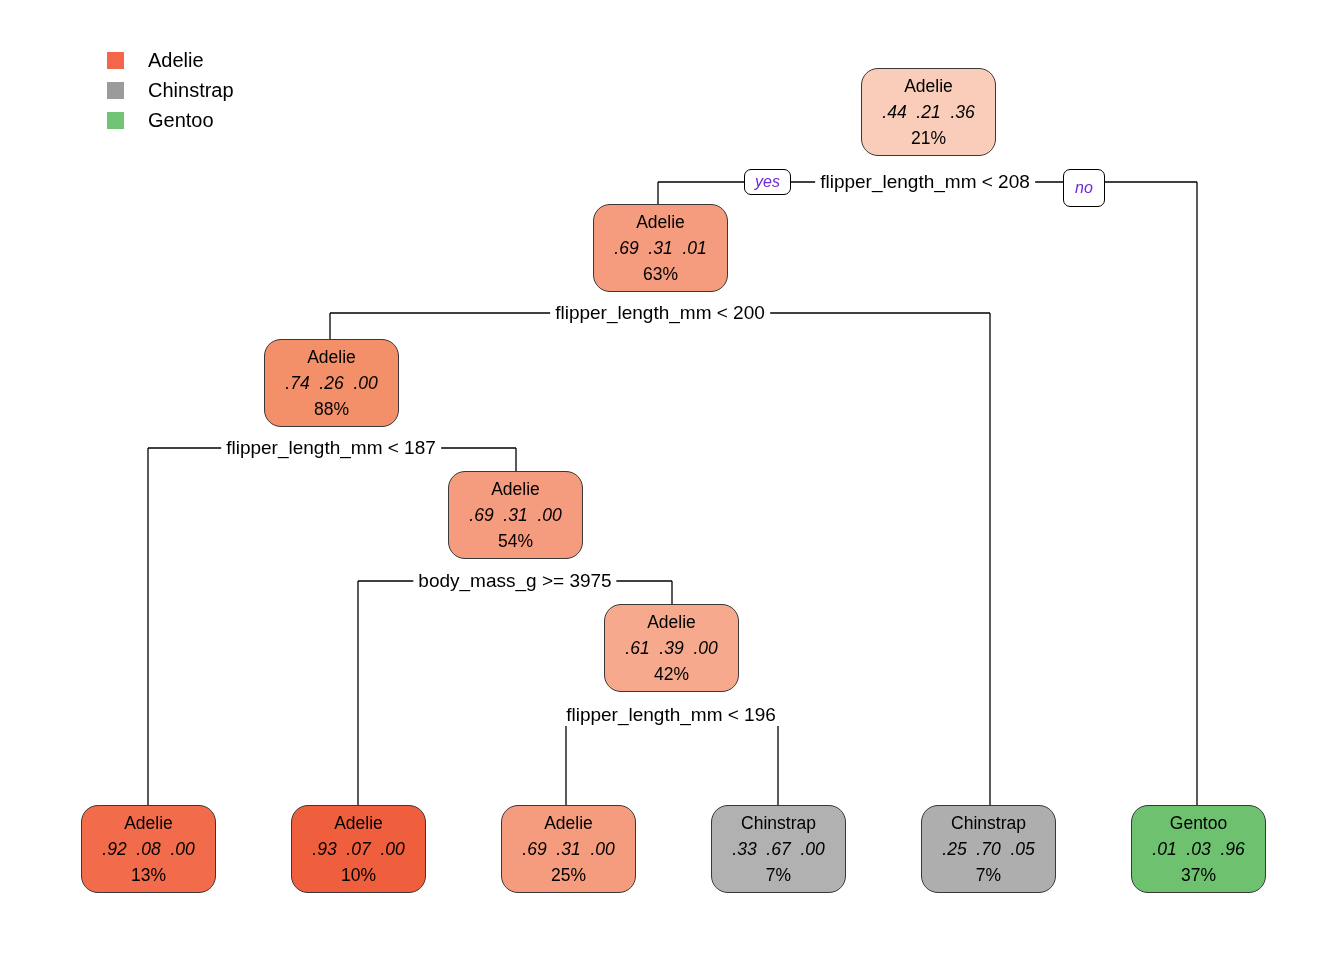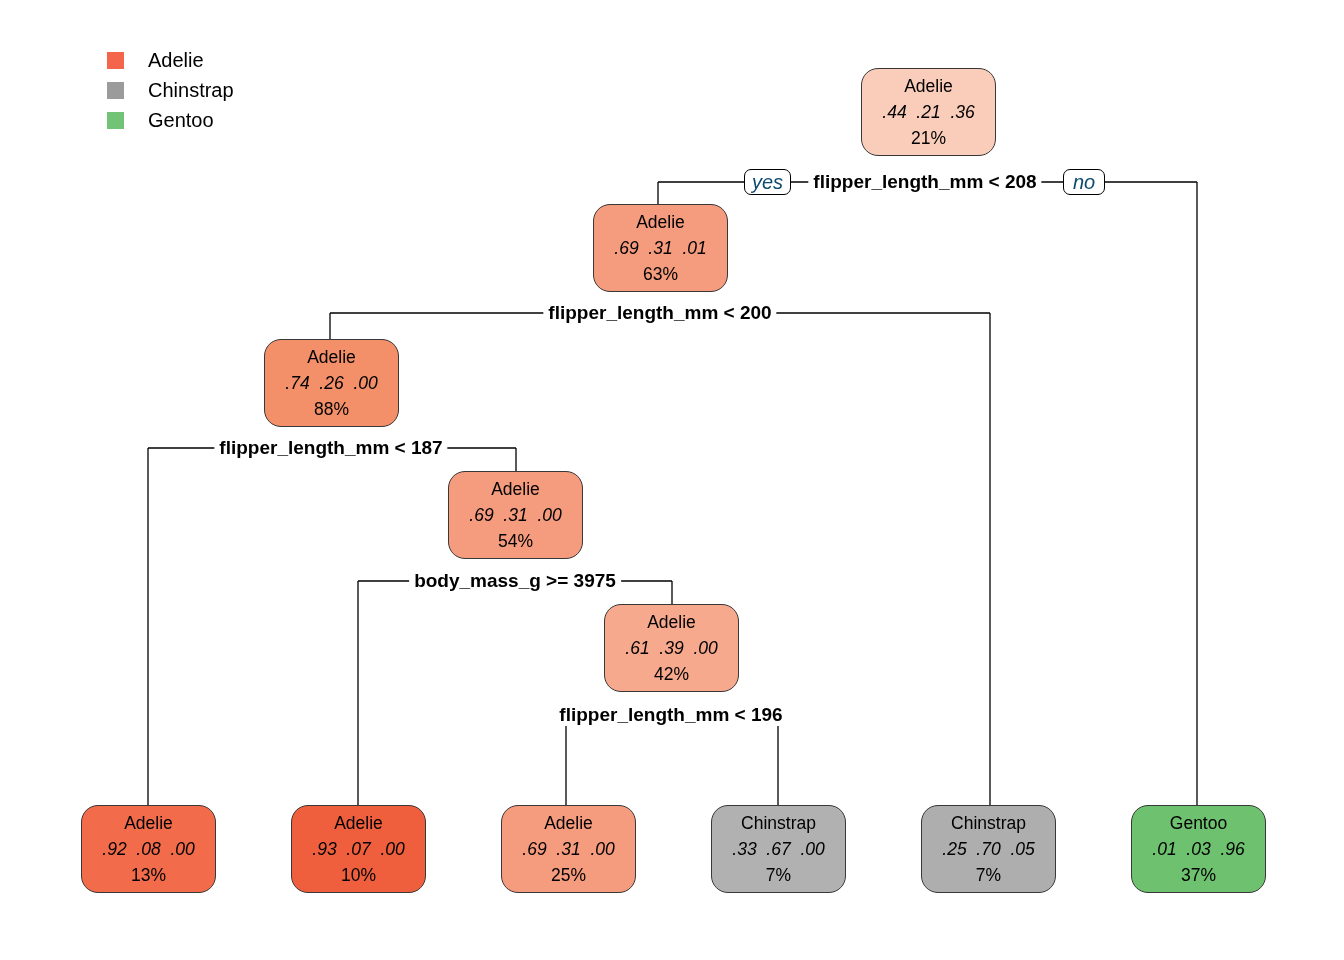--- a/index.html
+++ b/index.html
@@ -8,25 +8,25 @@
   svg.lines{position:absolute;left:0;top:0;z-index:1;}
   .node{
     position:absolute;width:135px;height:88px;box-sizing:border-box;
     border:1.4px solid #383838;border-radius:17px;z-index:2;
     display:flex;flex-direction:column;justify-content:center;align-items:center;
     font-size:17.5px;color:#000;line-height:26px;text-align:center;
   }
   .node .np{white-space:pre;font-style:italic;}
   .split{
     position:absolute;transform:translate(-50%,-50%);z-index:3;
-    background:#ffffff;padding:0 5px;font-weight:bold;font-size:19px;color:#000;white-space:nowrap;
+    background:#ffffff;padding:0 5px;font-weight:normal;font-size:19px;color:#000;white-space:nowrap;
   }
   .yn{
     position:absolute;z-index:3;background:#ffffff;border:1.4px solid #000;border-radius:7px;
-    font-style:italic;font-size:20px;color:#0c4a6e;text-align:center;
+    font-style:italic;font-size:16px;color:#6d28d9;text-align:center;
     display:flex;align-items:center;justify-content:center;box-sizing:border-box;
   }
   .legend{position:absolute;left:107px;top:45px;z-index:2;}
   .legend-row{display:flex;align-items:center;height:30px;}
   .legend-swatch{width:17px;height:17px;margin-right:24px;flex:0 0 auto;}
   .legend-label{font-size:20px;color:#000;}
 </style>
 </head>
 <body>
 
@@ -66,21 +66,21 @@
     </div>
   </div>
 
   <div class="split" style="left:925px;top:182px">flipper_length_mm &lt; 208</div>
   <div class="split" style="left:660px;top:313px">flipper_length_mm &lt; 200</div>
   <div class="split" style="left:331px;top:448px">flipper_length_mm &lt; 187</div>
   <div class="split" style="left:515px;top:581px">body_mass_g &gt;= 3975</div>
   <div class="split" style="left:671px;top:715px">flipper_length_mm &lt; 196</div>
 
   <div class="yn" style="left:744px;top:169px;width:47px;height:26px">yes</div>
-  <div class="yn" style="left:1063px;top:169px;width:42px;height:26px">no</div>
+  <div class="yn" style="left:1063px;top:169px;width:42px;height:38px">no</div>
 
   <div class="node" style="left: 861px; top: 68px; background-color: rgb(249, 205, 185);">
     <div class="nl">Adelie</div>
     <div class="np">.44  .21  .36</div>
     <div class="nc">21%</div>
   </div>
 
   <div class="node" style="left: 593px; top: 204px; background-color: rgb(245, 155, 126);">
     <div class="nl">Adelie</div>
     <div class="np">.69  .31  .01</div>

